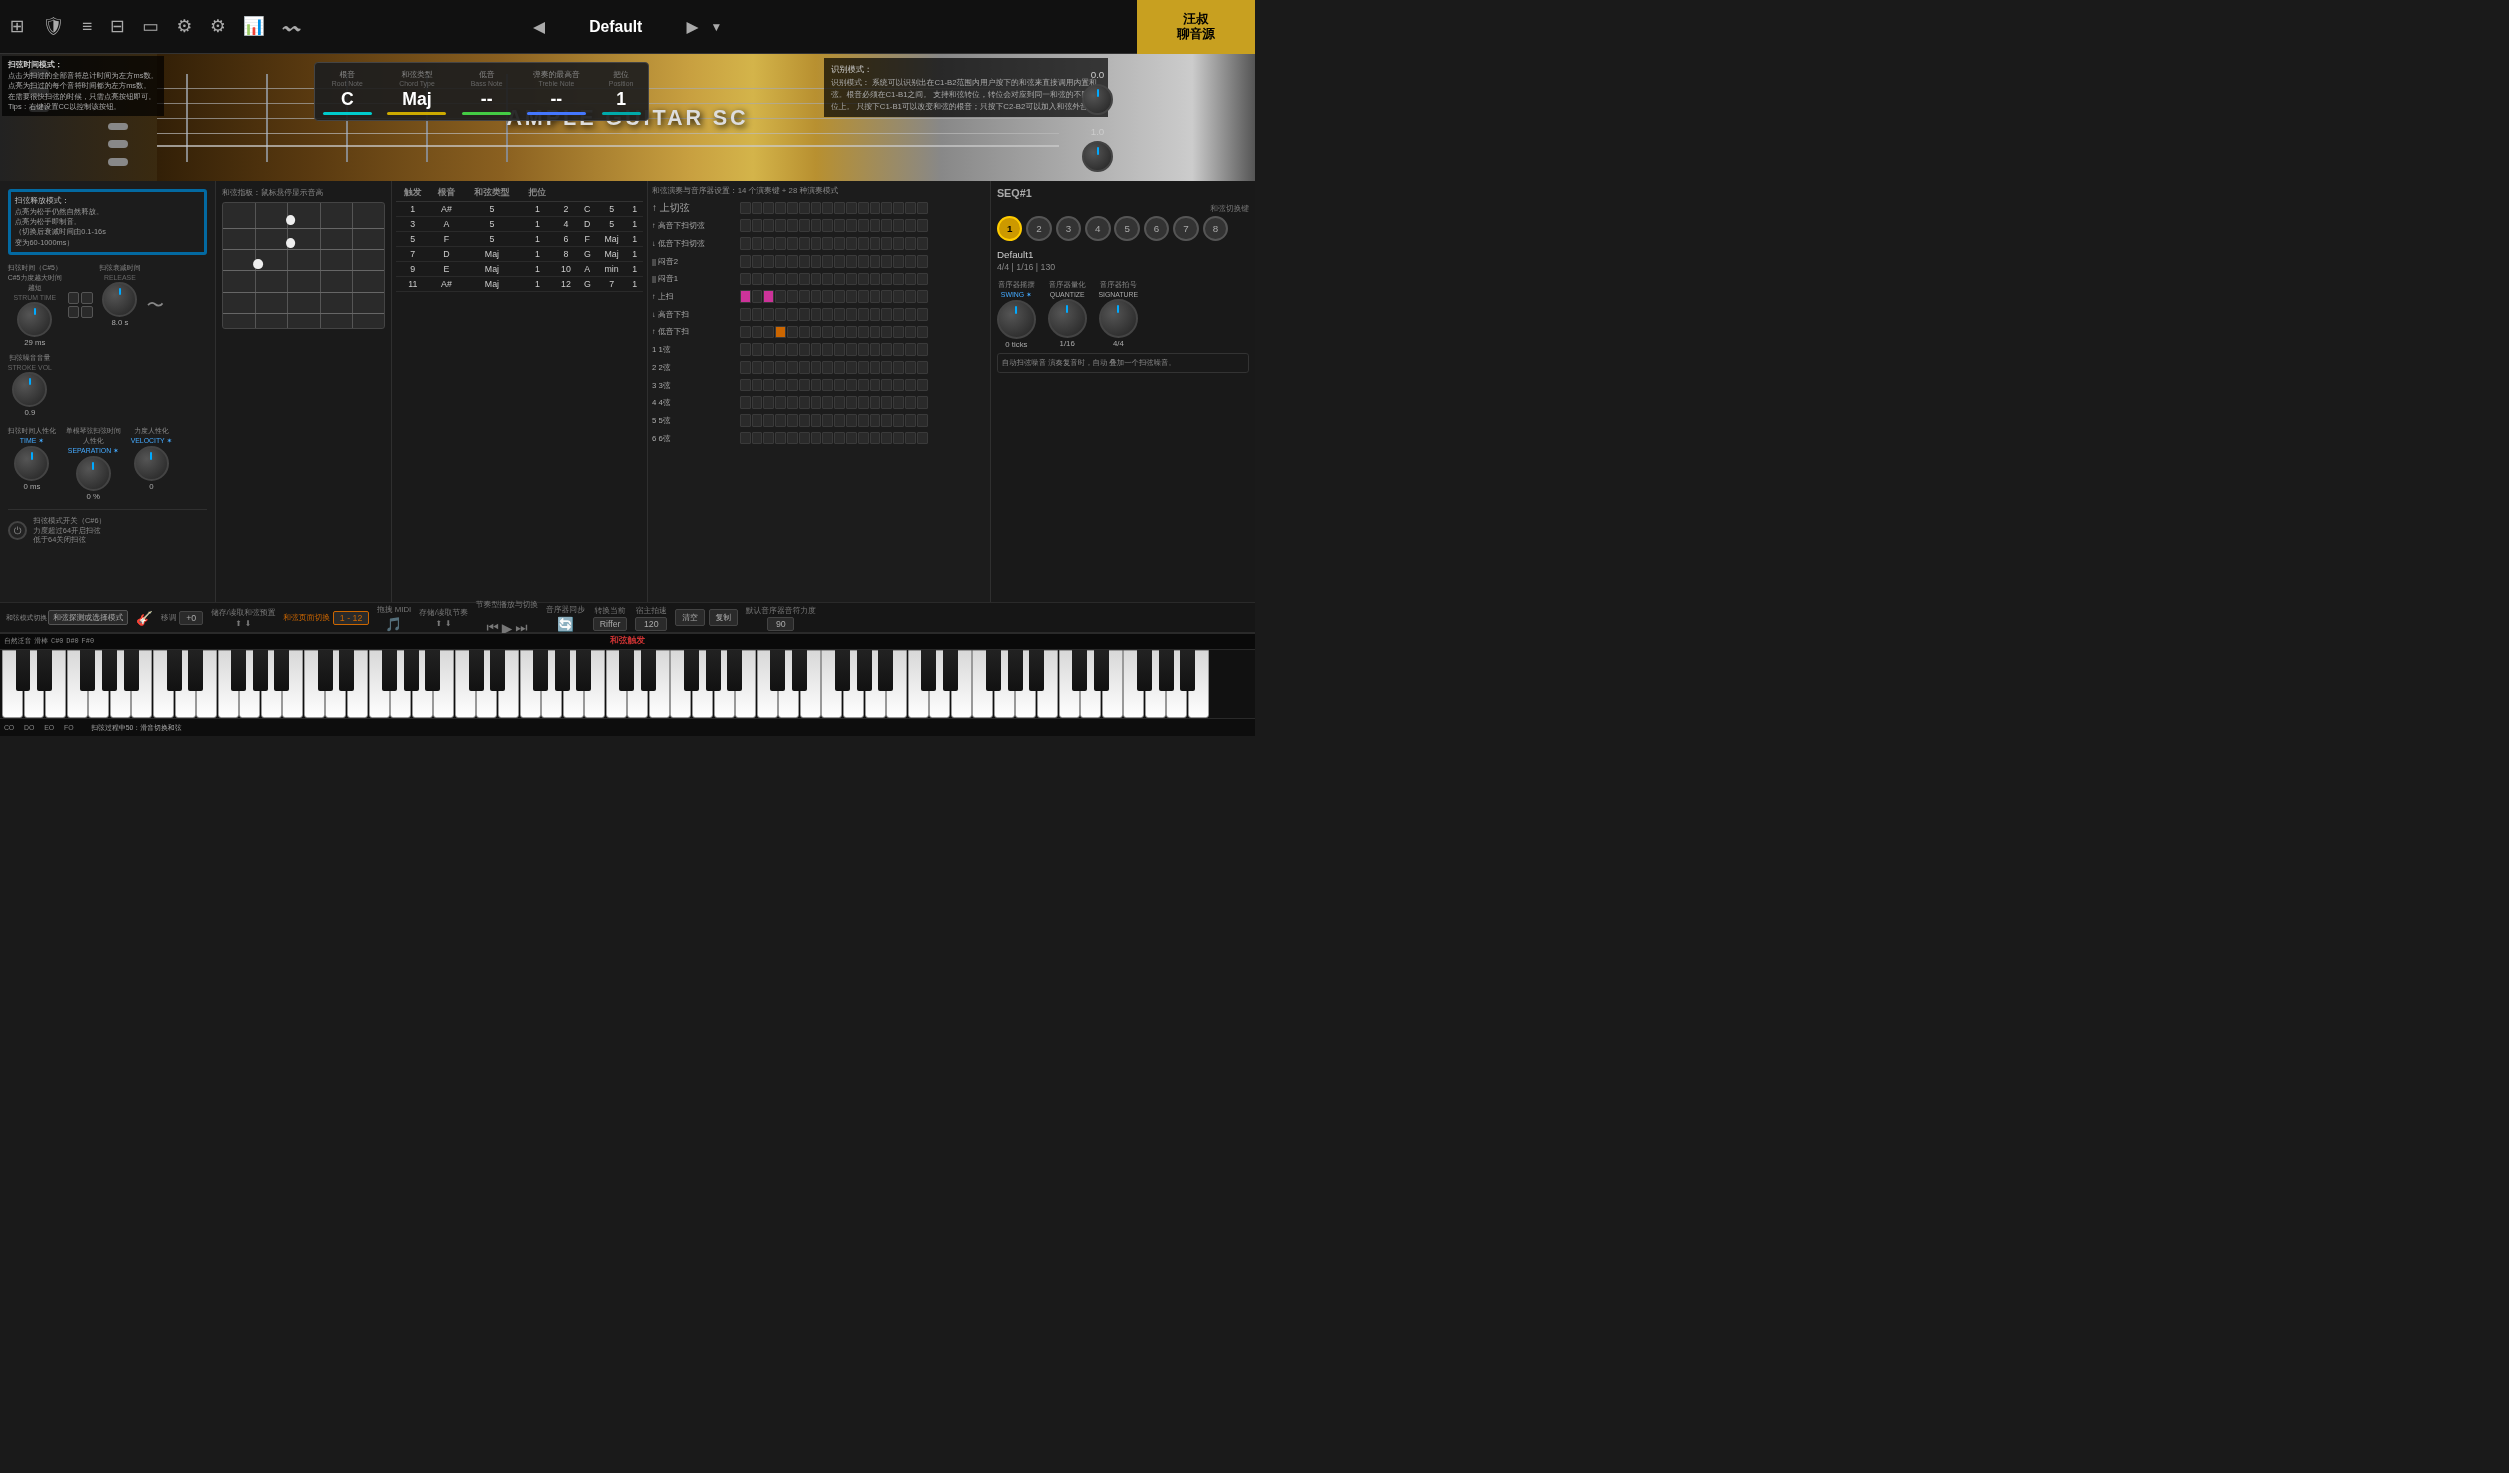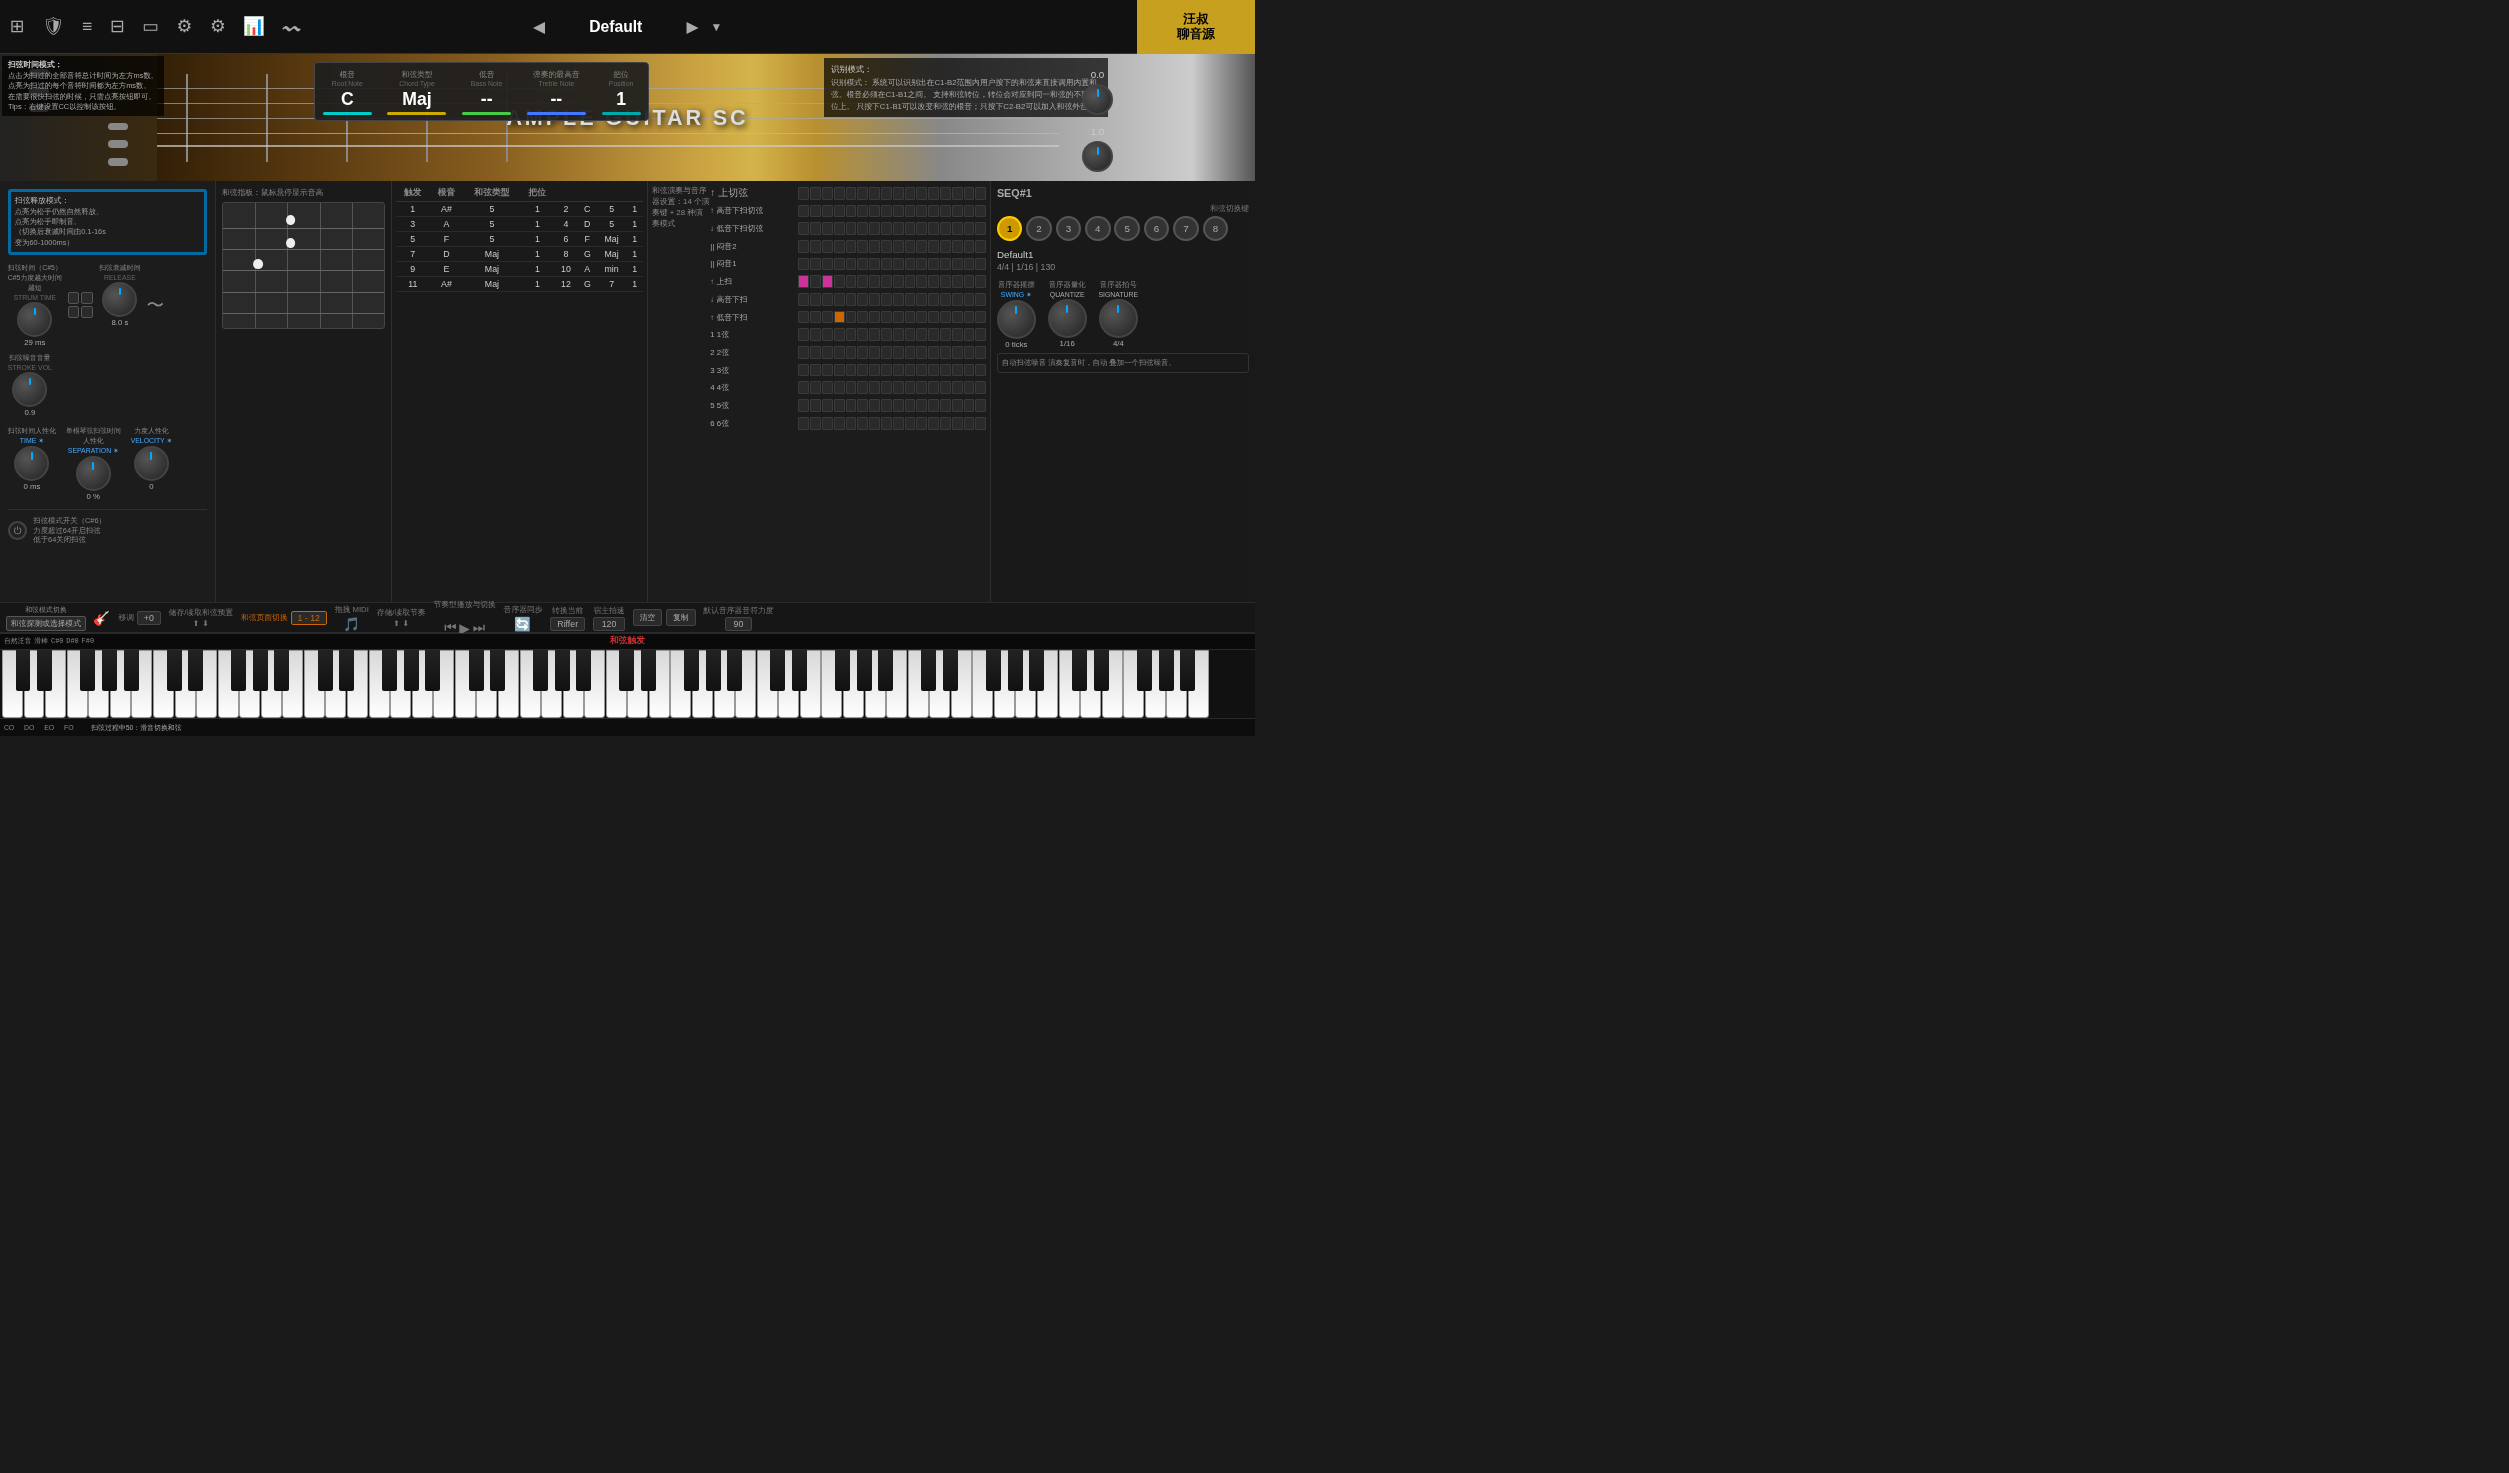--- a/index.html
+++ b/index.html
@@ -165,20 +165,21 @@
       flex-direction: column;
       overflow: hidden;
     }
 
     .right-col {
       width: 343px;
       flex-shrink: 0;
       background: #1c1c1c;
       border-left: 1px solid #2f2f2f;
       display: flex;
+      flex-direction: column;
       padding: 3.9px;
       overflow: hidden;
     }
 
     .far-right-col {
       width: 265px;
       flex-shrink: 0;
       background: #191919;
       border-left: 1px solid #2f2f2f;
       display: flex;
@@ -860,21 +861,21 @@
 
       <div style="color:#888;font-size:7.4px;line-height:1.4;border:1px solid #333;padding:3.9px;border-radius:2.9px;">自动扫弦噪音
 演奏复音时，自动
 叠加一个扫弦噪音。</div>
     </div>
 
   </div>
 
   <div class="controls-row">
 
-    <div style="display:flex;flex-direction:column;align-items:center;gap:1px;">
+    <div style="display:flex;flex-direction:row;align-items:center;gap:1px;">
       <div style="color:#888;font-size:6.9px;text-align:center;">和弦模式切换</div>
       <div style="background:#2a2a2a;border:1px solid #555;border-radius:2px;padding:1px 3.9px;color:#aaa;font-size:7.8px;cursor:pointer;">和弦探测或选择模式</div>
     </div>
 
     <div style="color:#888;font-size:13.7px;">🎸</div>
 
     <div style="display:flex;align-items:center;gap:2.9px;">
       <div style="color:#777;font-size:7.8px;">移调</div>
       <div style="background:#2a2a2a;border:1px solid #444;border-radius:2px;padding:1px 5.9px;color:#aaa;font-size:8.8px;cursor:pointer;">+0</div>
     </div>

